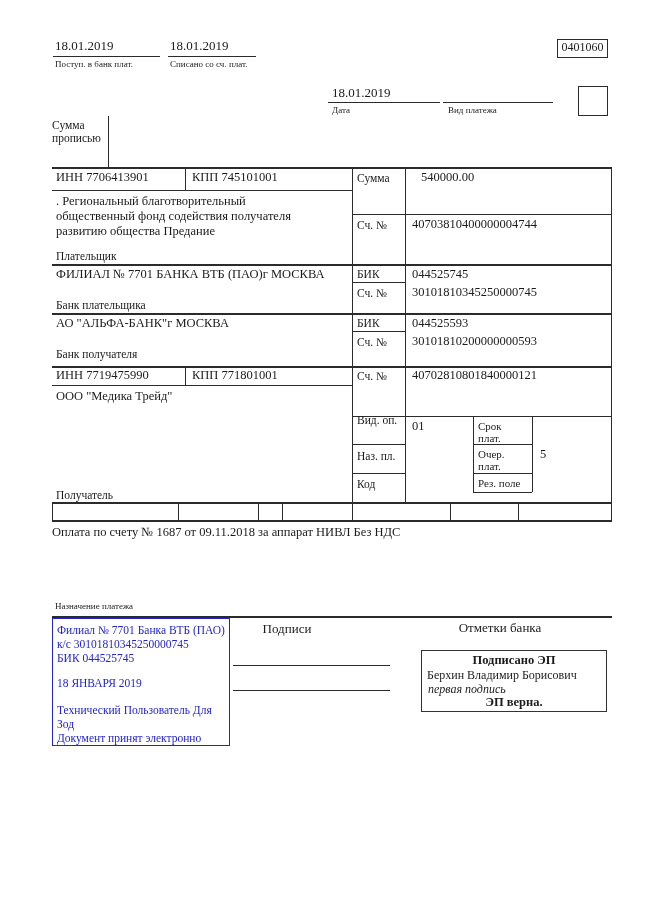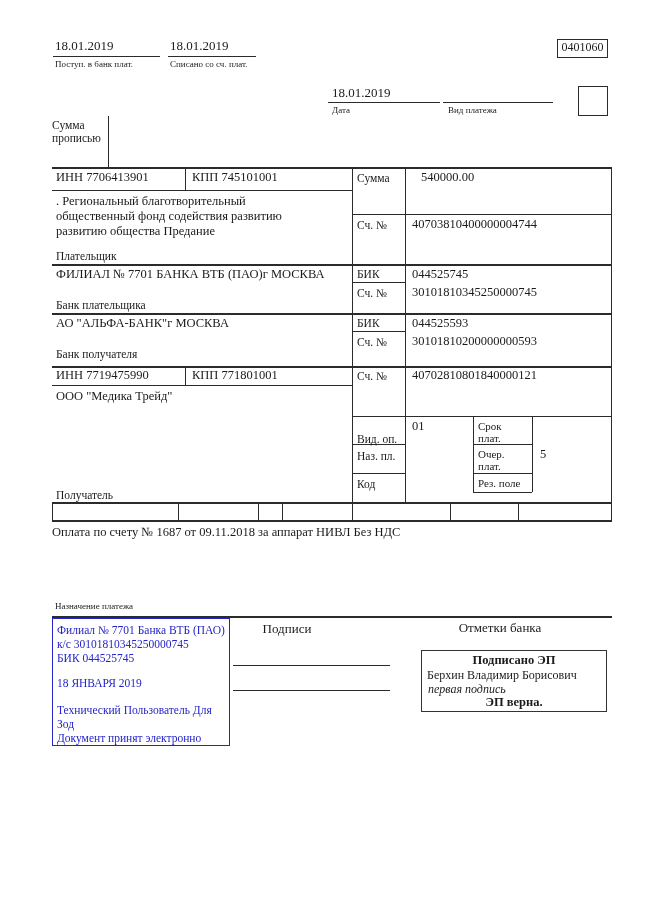--- a/index.html
+++ b/index.html
@@ -87,21 +87,21 @@
   <div class="vl" style="left:282px; top:502px; height:18px;"></div>
   <div class="vl" style="left:450px; top:502px; height:18px;"></div>
   <div class="vl" style="left:518px; top:502px; height:18px;"></div>
 
   <div class="t" style="left:56px; top:171px;">ИНН 7706413901</div>
   <div class="t" style="left:192px; top:171px;">КПП 745101001</div>
   <div class="t lab" style="left:357px; top:172px;">Сумма</div>
   <div class="t" style="left:412px; top:171px;margin-left:9px;">540000.00</div>
 
   <div class="t" style="left:56px; top:195px;">. Региональный благотворительный</div>
-  <div class="t" style="left:56px; top:210px;">общественный фонд содействия развитию</div>
+  <div class="t" style="left:56px; top:210px;">общественный фонд содействия получателя</div>
   <div class="t" style="left:56px; top:225px;">развитию общества Предание</div>
   <div class="t lab" style="left:357px; top:219px;">Сч. №</div>
   <div class="t" style="left:412px; top:218px;">40703810400000004744</div>
   <div class="t lab" style="left:56px; top:250px;">Плательщик</div>
 
   <div class="t" style="left:56px; top:268px;">ФИЛИАЛ № 7701 БАНКА ВТБ (ПАО)г МОСКВА</div>
   <div class="t lab" style="left:357px; top:268px;">БИК</div>
   <div class="t" style="left:412px; top:268px;">044525745</div>
   <div class="t lab" style="left:357px; top:287px;">Сч. №</div>
   <div class="t" style="left:412px; top:286px;">30101810345250000745</div>
@@ -114,21 +114,21 @@
   <div class="t" style="left:412px; top:335px;">30101810200000000593</div>
   <div class="t lab" style="left:56px; top:348px;">Банк получателя</div>
 
   <div class="t" style="left:56px; top:369px;">ИНН 7719475990</div>
   <div class="t" style="left:192px; top:369px;">КПП 771801001</div>
   <div class="t lab" style="left:357px; top:370px;">Сч. №</div>
   <div class="t" style="left:412px; top:369px;">40702810801840000121</div>
   <div class="t" style="left:56px; top:390px;">ООО "Медика Трейд"</div>
   <div class="t lab" style="left:56px; top:489px;">Получатель</div>
 
-  <div class="t lab" style="left:357px; top:433px;">Вид. оп.</div>
+  <div class="t lab" style="left:357px; top:414px;">Вид. оп.</div>
   <div class="t" style="left:412px; top:420px;">01</div>
   <div class="t mini" style="left:478px; top:420px; width:48px;">Срок плат.</div>
   <div class="t lab" style="left:357px; top:450px;">Наз. пл.</div>
   <div class="t mini" style="left:478px; top:448px; width:48px;">Очер. плат.</div>
   <div class="t" style="left:540px; top:448px;">5</div>
   <div class="t lab" style="left:357px; top:478px;">Код</div>
   <div class="t mini" style="left:478px; top:477px; width:52px;">Рез. поле</div>
 
   <div class="t" style="left:52px; top:526px;">Оплата по счету № 1687 от 09.11.2018 за аппарат НИВЛ Без НДС</div>
   <div class="t sm" style="left:55px; top:602px;">Назначение платежа</div>

